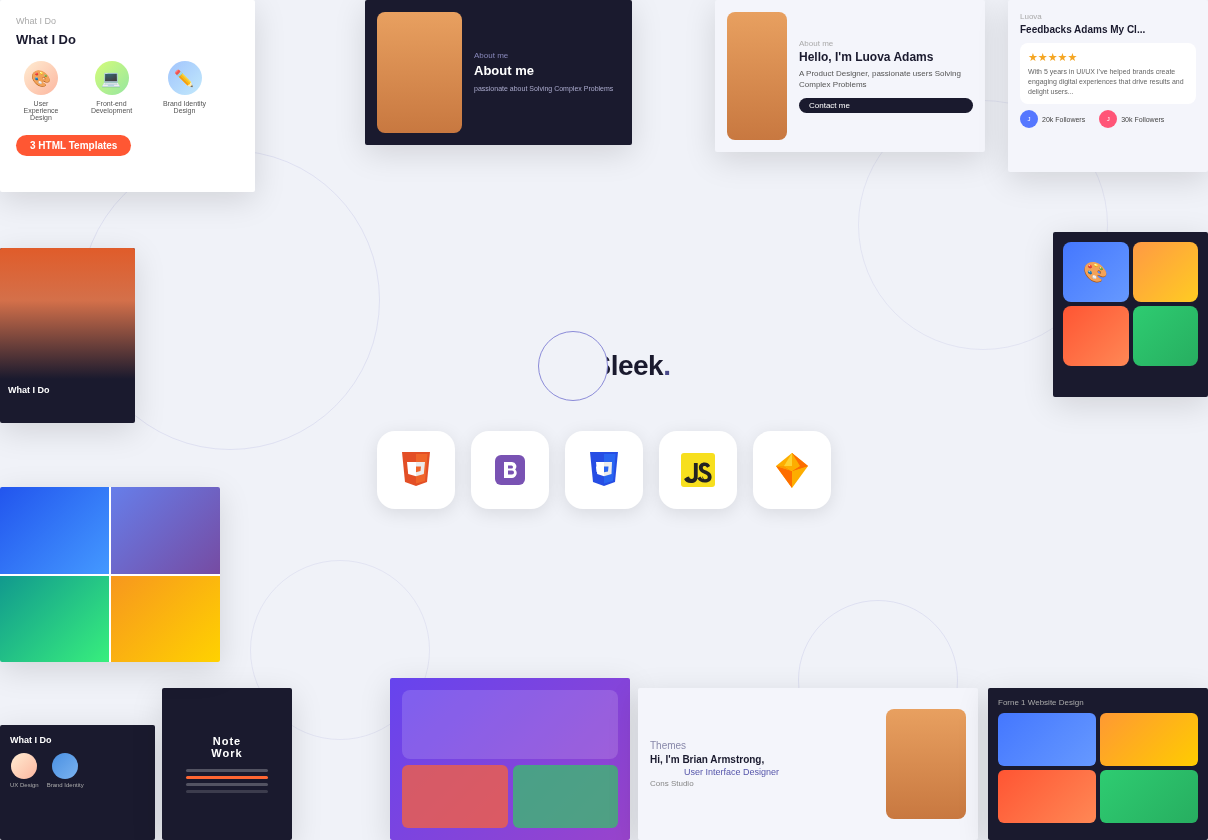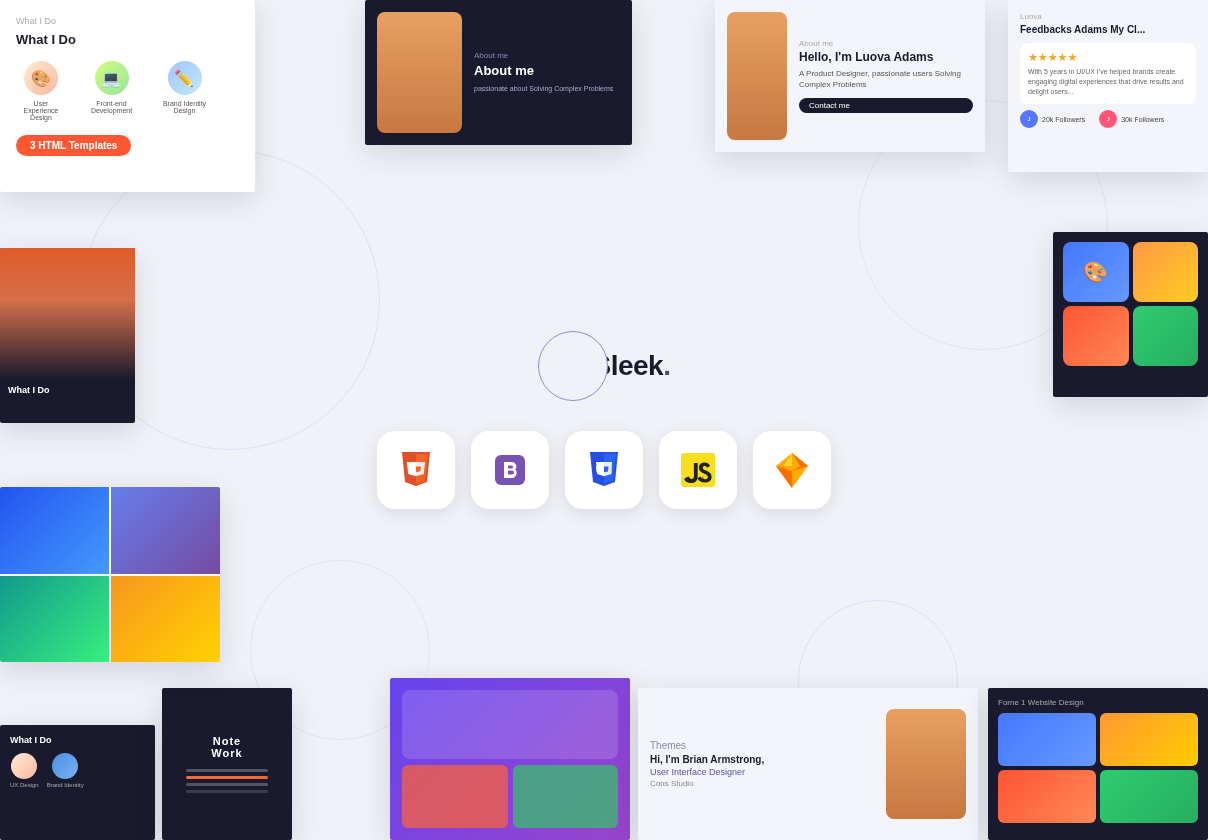--- a/index.html
+++ b/index.html
@@ -284,21 +284,21 @@
       <div style="background:rgba(50,200,100,0.7);border-radius:6px;"></div>
     </div>
   </div>
 </div>
 
 <div class="preview-card" style="bottom:0;left:638px;width:340px;height:152px;background:#f4f5fb;">
   <div style="display:flex;height:100%;align-items:center;padding:12px;gap:12px;">
     <div style="display:flex;flex-direction:column;justify-content:center;flex:1;">
       <div style="font-size:10px;color:#8888aa;margin-bottom:3px;">Themes</div>
       <div style="font-size:10px;font-weight:700;color:#1a1a2e;margin-bottom:2px;">Hi, I'm Brian Armstrong,</div>
-      <div style="font-size:9px;color:#5555aa;margin-bottom:2px;">User Interface Designer</div>
+      <div style="font-size:9px;color:#5555aa;margin-bottom:2px;margin-left:34px;">User Interface Designer</div>
       <div style="font-size:8px;color:#888;">Cons Studio</div>
     </div>
     <div style="width:80px;height:110px;background:linear-gradient(180deg,#e8a060 0%,#c87840 100%);border-radius:8px;flex-shrink:0;"></div>
   </div>
 </div>
 
 <div class="preview-card" style="bottom:0;right:0;width:220px;height:152px;background:#1a1a2e;margin-top:40px;">
   <div style="padding:10px;height:100%;">
     <div style="font-size:8px;color:#aaa;margin-bottom:6px;">Forne 1 Website Design</div>
     <div style="display:grid;grid-template-columns:1fr 1fr;gap:4px;height:calc(100% - 22px);">

